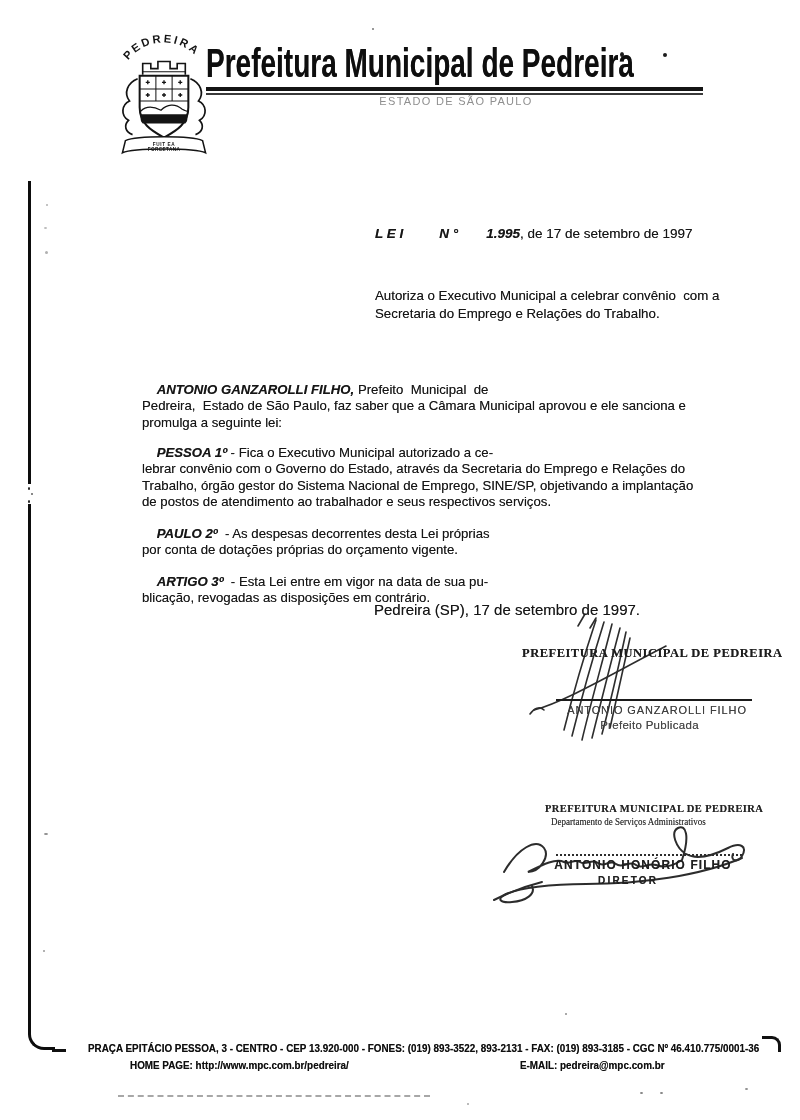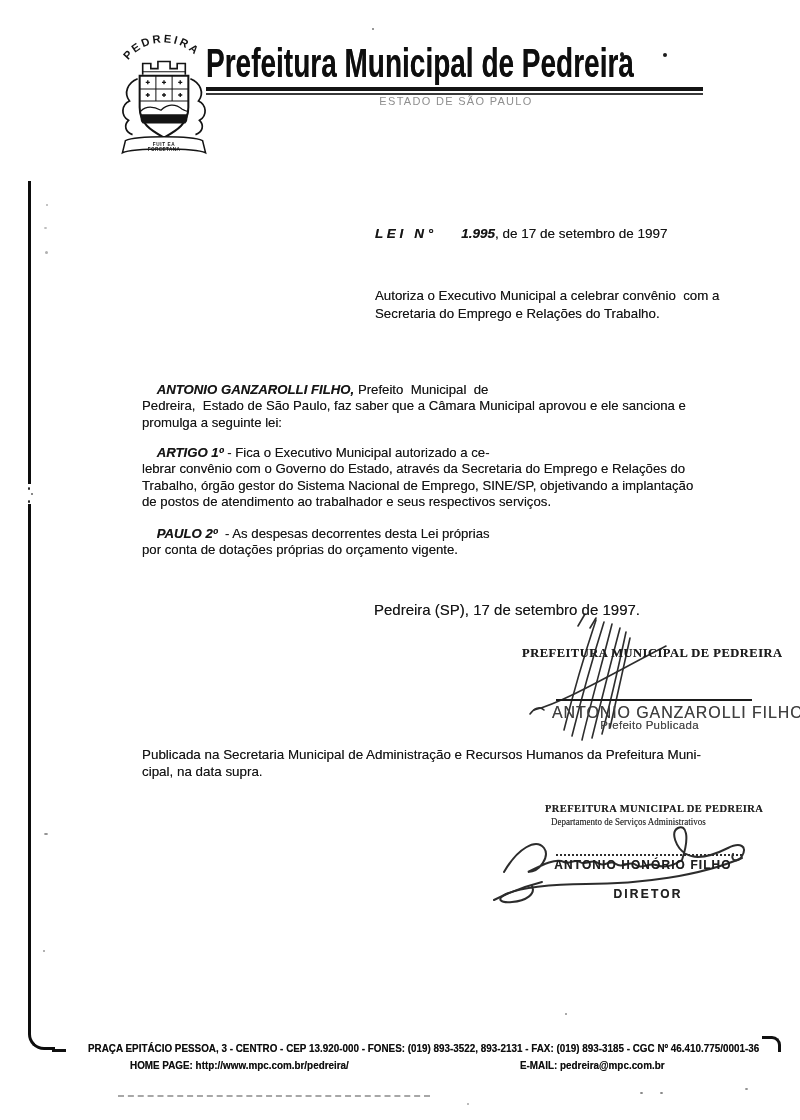--- a/index.html
+++ b/index.html
@@ -13,56 +13,56 @@
   #title{left:206px;top:41px;font-size:40px;font-weight:bold;letter-spacing:0;
          transform:scaleX(.70);transform-origin:left top;white-space:nowrap;color:#0e0e0e;}
   #title-rule1{left:206px;top:87px;width:497px;height:4px;background:#141414;}
   #title-rule2{left:206px;top:93px;width:497px;height:2px;background:#3a3a3a;}
   #subtitle{left:300px;top:95px;width:312px;text-align:center;font-size:11px;
             letter-spacing:1.3px;color:#8f8f8f;}
 
   
   #lei-line{left:375px;top:226px;font-size:13.5px;white-space:nowrap;}
   .bi{font-weight:bold;font-style:italic;}
-  #lei-word{margin-right:11px;}
+  #lei-word{margin-right:36px;}
   #lei-no{margin-right:28px;}
 
   #ementa{left:375px;top:287px;font-size:13.3px;line-height:17.5px;white-space:pre;}
 
   
   .body-par{left:142px;font-size:13.2px;line-height:16.2px;white-space:pre;text-indent:233px;}
   #preamble{top:366px;}
   #artigo1{top:429px;}
   #artigo2{top:510px;}
   #artigo3{top:558px;}
   #dateline{left:374px;top:601px;font-size:15px;}
   #publication{left:142px;top:746px;font-size:13.4px;line-height:17px;white-space:pre;}
 
   
   #sig1-svg{left:520px;top:610px;width:160px;height:140px;}
   #stamp1{left:522px;top:646px;width:240px;font-family:"Liberation Serif",serif;
           font-weight:bold;font-size:12.5px;letter-spacing:.5px;color:#1d1d1d;white-space:nowrap;}
   #sig1-rule{left:556px;top:699px;width:196px;height:2px;background:#1b1b1b;}
-  #sig1-name{left:552px;top:704px;width:210px;text-align:center;font-size:16px;
+  #sig1-name{left:552px;top:704px;width:210px;text-align:center;font-size:11px;
              letter-spacing:.9px;color:#3f3f3f;white-space:nowrap;}
   #sig1-role{left:552px;top:719px;width:195px;text-align:center;font-size:11.5px;
              letter-spacing:.3px;color:#474747;white-space:nowrap;}
 
   
   #stamp2-l1{left:545px;top:803px;width:200px;font-family:"Liberation Serif",serif;
              font-weight:bold;font-size:10.5px;letter-spacing:.4px;color:#242424;white-space:nowrap;}
   #stamp2-l2{left:551px;top:816px;width:210px;font-family:"Liberation Serif",serif;
              font-size:10px;color:#333;transform:scaleX(.9);transform-origin:left top;white-space:nowrap;}
   #sig2-svg{left:490px;top:814px;width:280px;height:90px;}
   #sig2-rule{left:556px;top:854px;width:186px;border-top:2px dotted #2c2c2c;}
   #sig2-name{left:548px;top:858px;width:200px;text-align:center;font-weight:bold;
              font-size:12.5px;letter-spacing:1.2px;color:#1f1f1f;white-space:nowrap;
              transform:scaleX(.95);transform-origin:left top;}
-  #sig2-role{left:598px;top:875px;width:100px;text-align:center;font-weight:bold;
-             font-size:12px;letter-spacing:2.2px;color:#222;margin-top:12px;}
+  #sig2-role{left:598px;top:875px;width:100px;text-align:left;font-weight:bold;
+             font-size:10px;letter-spacing:2.2px;color:#222;}
 
   
   .footer-text{font-weight:bold;font-size:10.5px;color:#0f0f0f;white-space:nowrap;
                transform:scaleX(.94);transform-origin:left top;}
   #footer-l1{left:88px;top:1042px;}
   #footer-l2a{left:130px;top:1059px;}
   #footer-l2b{left:520px;top:1059px;}
   #footer-dash{left:52px;top:1049px;width:14px;height:3px;background:#111;}
   #footer-corner{left:762px;top:1036px;width:16px;height:13px;border-top:3px solid #111;
                  border-right:3px solid #111;border-top-right-radius:9px;}
@@ -123,31 +123,35 @@
   <div id="preamble" class="abs body-par fuzz">
     <span class="bi">ANTONIO GANZAROLLI FILHO,</span><span> Prefeito  Municipal  de
 Pedreira,  Estado de São Paulo, faz saber que a Câmara Municipal aprovou e ele sanciona e
 promulga a seguinte lei:</span>
   </div>
 
   <div id="ementa" class="abs fuzz">Autoriza o Executivo Municipal a celebrar convênio  com a
 Secretaria do Emprego e Relações do Trabalho.</div>
 
   <div id="artigo1" class="abs body-par fuzz">
-    <span class="bi">ARTIGO 1º</span><span> - Fica o Executivo Municipal autorizado a ce-
+    <span class="bi">PESSOA 1º</span><span> - Fica o Executivo Municipal autorizado a ce-
 lebrar convênio com o Governo do Estado, através da Secretaria do Emprego e Relações do
 Trabalho, órgão gestor do Sistema Nacional de Emprego, SINE/SP, objetivando a implantação
 de postos de atendimento ao trabalhador e seus respectivos serviços.</span>
   </div>
 
   <div id="artigo2" class="abs body-par fuzz">
     <span class="bi">PAULO 2º</span><span>  - As despesas decorrentes desta Lei próprias
 por conta de dotações próprias do orçamento vigente.</span>
   </div>
 
+  <div id="artigo3" class="abs body-par fuzz">
+    <span class="bi">ARTIGO 3º</span><span>  - Esta Lei entre em vigor na data de sua pu-
+blicação, revogadas as disposições em contrário.</span>
+  </div>
 
   <div id="dateline" class="abs fuzz">Pedreira (SP), 17 de setembro de 1997.</div>
 
   <div id="stamp1" class="abs fuzz">PREFEITURA MUNICIPAL DE PEDREIRA</div>
   <svg id="sig1-svg" class="abs" viewBox="0 0 160 140" aria-hidden="true">
     <g stroke="#1c1c1c" stroke-width="1.6" fill="none" stroke-linecap="round" opacity=".92">
       <path d="M14,100 C45,92 95,62 146,36"></path>
       <path d="M44,120 C52,88 66,40 76,10"></path>
       <path d="M52,126 C60,94 74,44 84,12"></path>
       <path d="M62,130 C70,96 84,46 92,14"></path>
@@ -156,22 +160,20 @@
       <path d="M90,118 C96,92 104,54 110,28"></path>
       <path d="M58,16 l7,-12"></path>
       <path d="M70,18 l6,-10"></path>
       <path d="M10,104 c4,-6 10,-8 14,-4"></path>
     </g>
   </svg>
   <div id="sig1-rule" class="abs"></div>
   <div id="sig1-name" class="abs fuzz">ANTONIO GANZAROLLI FILHO</div>
   <div id="sig1-role" class="abs fuzz">Prefeito Publicada</div>
 
-  <div id="publication" class="abs fuzz">Publicada na Secretaria Municipal de Administração e Recursos Humanos da Prefeitura Muni-
-cipal, na data supra.</div>
 
   <div id="stamp2-l1" class="abs fuzz">PREFEITURA MUNICIPAL DE PEDREIRA</div>
   <div id="stamp2-l2" class="abs fuzz">Departamento de Serviços Administrativos</div>
   <svg id="sig2-svg" class="abs" viewBox="0 0 280 90" aria-hidden="true">
     <g stroke="#1b1b1b" stroke-width="2" fill="none" stroke-linecap="round" opacity=".92">
       <path d="M14,58 C28,34 46,24 54,34 C60,42 50,58 38,58 C54,50 66,44 74,48 C80,51 84,44 90,48 C96,52 102,44 108,49 C114,54 120,45 126,50 C132,55 140,46 146,51 C152,56 158,48 166,51 C176,55 186,50 192,46 C200,22 196,10 188,14 C180,18 186,34 196,40 C208,47 226,40 238,34 C250,28 258,32 252,42 C248,49 240,47 243,40"></path>
       <path d="M252,44 C210,62 150,70 96,70 C60,70 30,74 16,80 C6,85 10,89 22,88 C36,87 46,80 42,72"></path>
       <path d="M4,86 C20,78 36,72 52,68"></path>
     </g>
   </svg>

